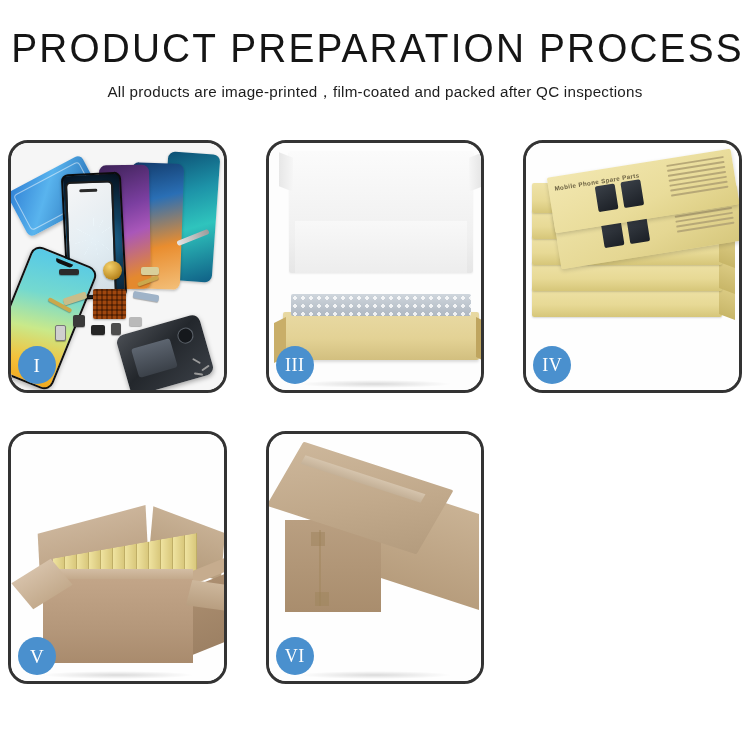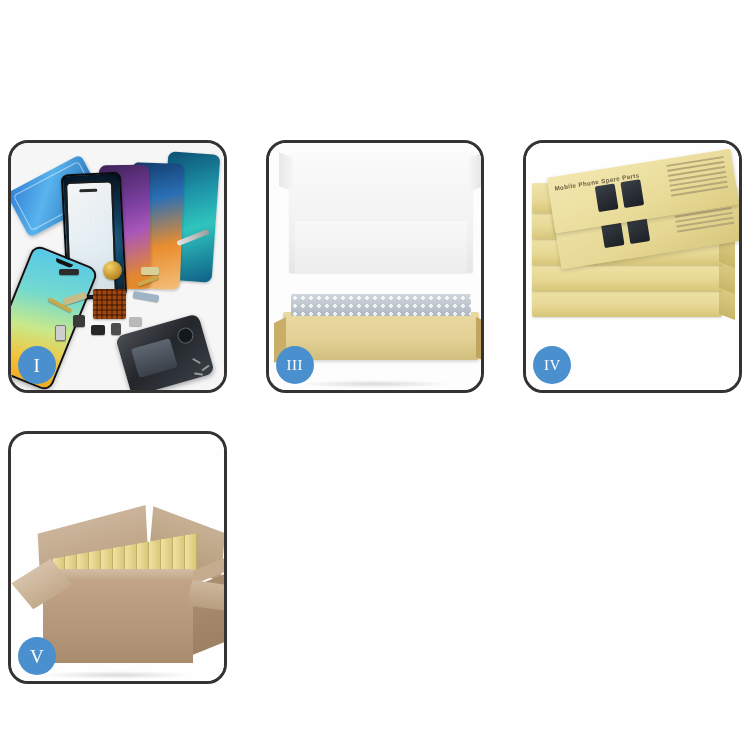--- a/index.html
+++ b/index.html
@@ -33,21 +33,21 @@
   }
   .panel-inner{position:absolute;inset:0;overflow:hidden;border-radius:17px;}
 
   .badge{
     position:absolute;left:7px;bottom:6px;width:38px;height:38px;border-radius:50%;
     background:#4a90ce;color:#ffffff;z-index:40;
     display:flex;align-items:center;justify-content:center;
     font-family:"Liberation Serif","DejaVu Serif",serif;
     font-size:19px;letter-spacing:.5px;line-height:1;
   }
-  .badge.small{font-size:15px;}
+  .badge.small{font-size:18px;}
 
   
   .p1{background:#f6f6f6;}
   .ph{position:absolute;border-radius:7px;box-shadow:0 1px 3px rgba(0,0,0,.28);}
   
   .ph-a{right:8px;top:10px;width:52px;height:128px;
         background:linear-gradient(160deg,#0d4f74 0%,#1d93a8 32%,#2fc4bd 58%,#0f5f86 100%);
         transform:rotate(4deg);}
   .ph-b{right:42px;top:20px;width:52px;height:126px;
         background:linear-gradient(165deg,#123a6a 0%,#2a6fb5 30%,#e98d2f 66%,#f3c07a 100%);
@@ -295,20 +295,24 @@
   .shadow{
     position:absolute;left:14%;bottom:2px;width:72%;height:8px;border-radius:50%;
     background:radial-gradient(ellipse,rgba(0,0,0,.14),rgba(0,0,0,0) 70%);
   }
 </style>
 </head>
 <body>
 
 <div class="page">
 
+  <div class="header">
+    <div class="title">PRODUCT PREPARATION PROCESS</div>
+    <div class="subtitle">All products are image-printed，film-coated and packed after QC inspections</div>
+  </div>
 
   <div class="grid">
 
     <div class="panel">
       <div class="panel-inner p1">
         <div class="lcd-blue"></div>
         <div class="ph ph-a"></div>
         <div class="ph ph-b"></div>
         <div class="ph ph-c"></div>
         <div class="ph ph-d">
@@ -438,15 +442,30 @@
         <div class="cartonBody"></div>
         <div class="flapFrontL"></div>
         <div class="flapFrontR"></div>
         <div class="shadow"></div>
       </div>
       <div class="badge">
         <span>V</span>
       </div>
     </div>
 
+    <div class="panel">
+      <div class="panel-inner p6">
+        <div class="cv-right"></div>
+        <div class="cv-face"></div>
+        <div class="cv-lid"></div>
+        <div class="cv-tape"></div>
+        <div class="cv-seam cv-s1"></div>
+        <div class="cv-seam cv-s2"></div>
+        <div class="cv-seam cv-s3"></div>
+        <div class="shadow"></div>
+      </div>
+      <div class="badge small">
+        <span>VI</span>
+      </div>
+    </div>
 
   </div>
 </div>
 
 </body></html>

